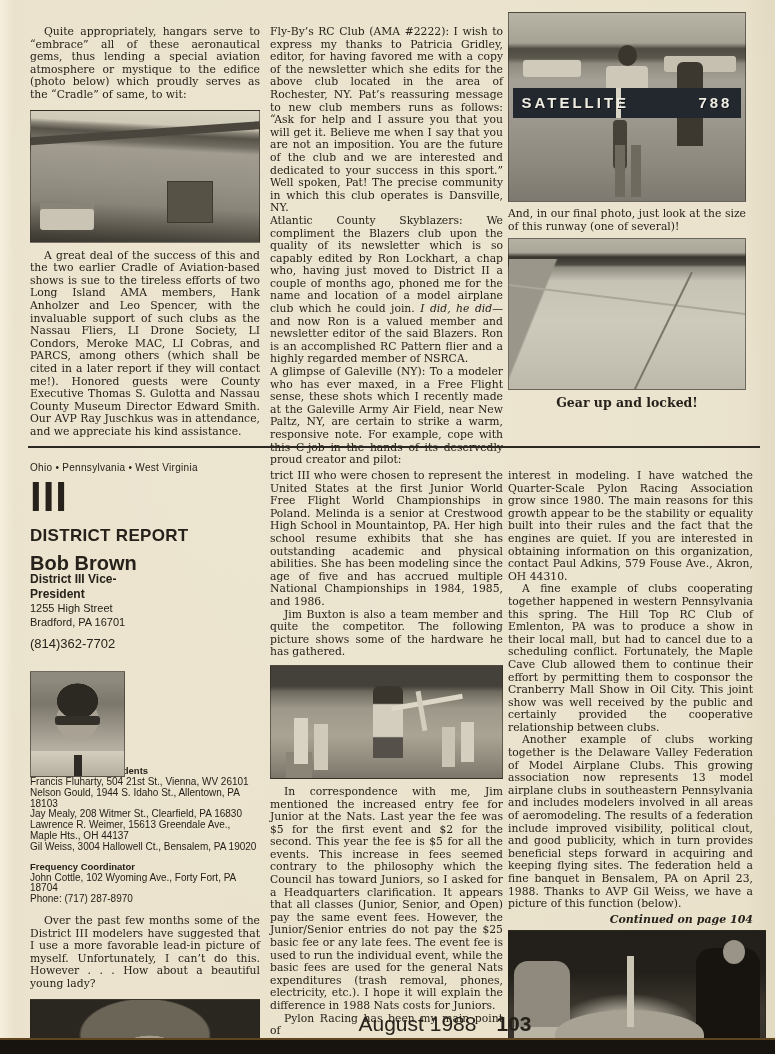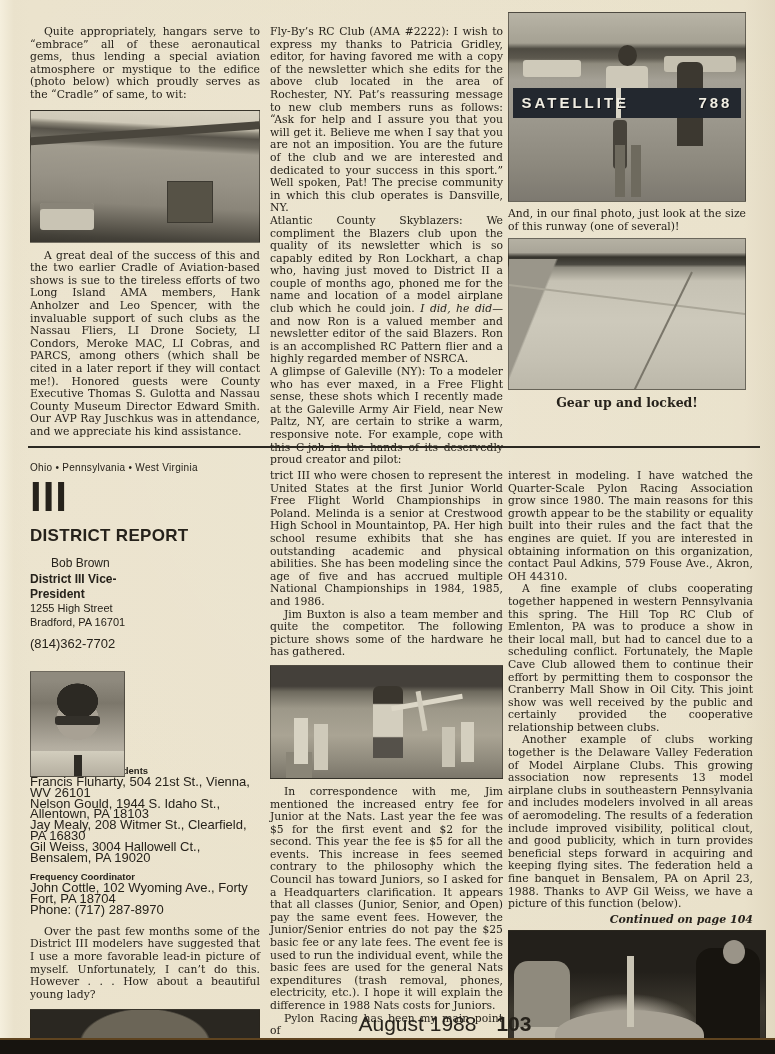--- a/index.html
+++ b/index.html
@@ -76,26 +76,26 @@
   .q-fig-r{right:2%;bottom:0;width:64px;height:88%;background:#17140f;border-radius:16px 16px 0 0;}
   .q-head-r{right:8%;top:6%;width:22px;height:24px;background:#9a9488;border-radius:50%;}
   
   .hr{left:28px;width:732px;top:446px;border-top:2px solid #2b2821;height:0;}
   .band{left:0;right:0;bottom:0;height:14px;background:#17140f;border-top:2px solid #5f4420;z-index:6;}
   
   .sans{font-family:"Liberation Sans",sans-serif;}
   .region{font-size:10px;letter-spacing:.3px;margin-bottom:7px;}
   .numeral{font-size:42px;font-weight:bold;line-height:34px;letter-spacing:1px;margin-bottom:12px;}
   .rpt-title{font-size:17px;font-weight:bold;letter-spacing:.3px;margin-bottom:9px;}
-  .officer-name{font-size:12px;font-weight:normal;line-height:17px;margin-left:21px;}
+  .officer-name{font-size:20px;font-weight:bold;line-height:17px;}
   .officer-title{font-size:12px;font-weight:bold;line-height:15px;}
   .officer-addr{font-size:11px;line-height:13.5px;}
   .officer-phone{font-size:13px;margin-top:7px;}
   .sub-head{font-size:9.5px;font-weight:bold;margin-top:8px;line-height:12px;}
-  .sub-item{font-size:13px;line-height:10.8px;}
+  .sub-item{font-size:10px;line-height:10.8px;}
   .caption-bold{font-weight:bold;text-align:center;font-size:12.5px;margin-top:7px;}
   .continued{font-style:italic;font-weight:bold;text-align:right;font-size:11px;margin-top:3px;}
   .footer{font-family:"Liberation Sans",sans-serif;font-size:21px;text-align:center;z-index:7;}
   .footer .pgnum{font-weight:bold;margin-left:20px;}
 </style>
 </head>
 <body>
 
 <div class="page">
 
@@ -153,20 +153,21 @@
     </div>
     <div class="photo bob abs" style="top:20px;right:0;">
       <div class="pd b-glasses"></div>
       <div class="pd b-coat"></div>
       <div class="pd b-tie"></div>
     </div>
     <div class="sub-head">Associate Vice Presidents</div>
     <div class="sub-item">Francis Fluharty, 504 21st St., Vienna, WV 26101</div>
     <div class="sub-item">Nelson Gould, 1944 S. Idaho St., Allentown, PA 18103</div>
     <div class="sub-item">Jay Mealy, 208 Witmer St., Clearfield, PA 16830</div>
+    <div class="sub-item">Lawrence R. Weimer, 15613 Greendale Ave., Maple Hts., OH 44137</div>
     <div class="sub-item">Gil Weiss, 3004 Hallowell Ct., Bensalem, PA 19020</div>
     <div class="sub-head">Frequency Coordinator</div>
     <div class="sub-item">John Cottle, 102 Wyoming Ave., Forty Fort, PA 18704</div>
     <div class="sub-item">Phone: (717) 287-8970</div>
     <div class="body-text" style="margin-top:10px;font-family:'DejaVu Serif',serif;">
       <p class="indent">Over the past few months some of the District III modelers have suggested that I use a more favorable lead-in picture of myself. Unfortunately, I can’t do this. However . . . How about a beautiful young lady?</p>
     </div>
     <div class="photo melinda">
       
     </div>

